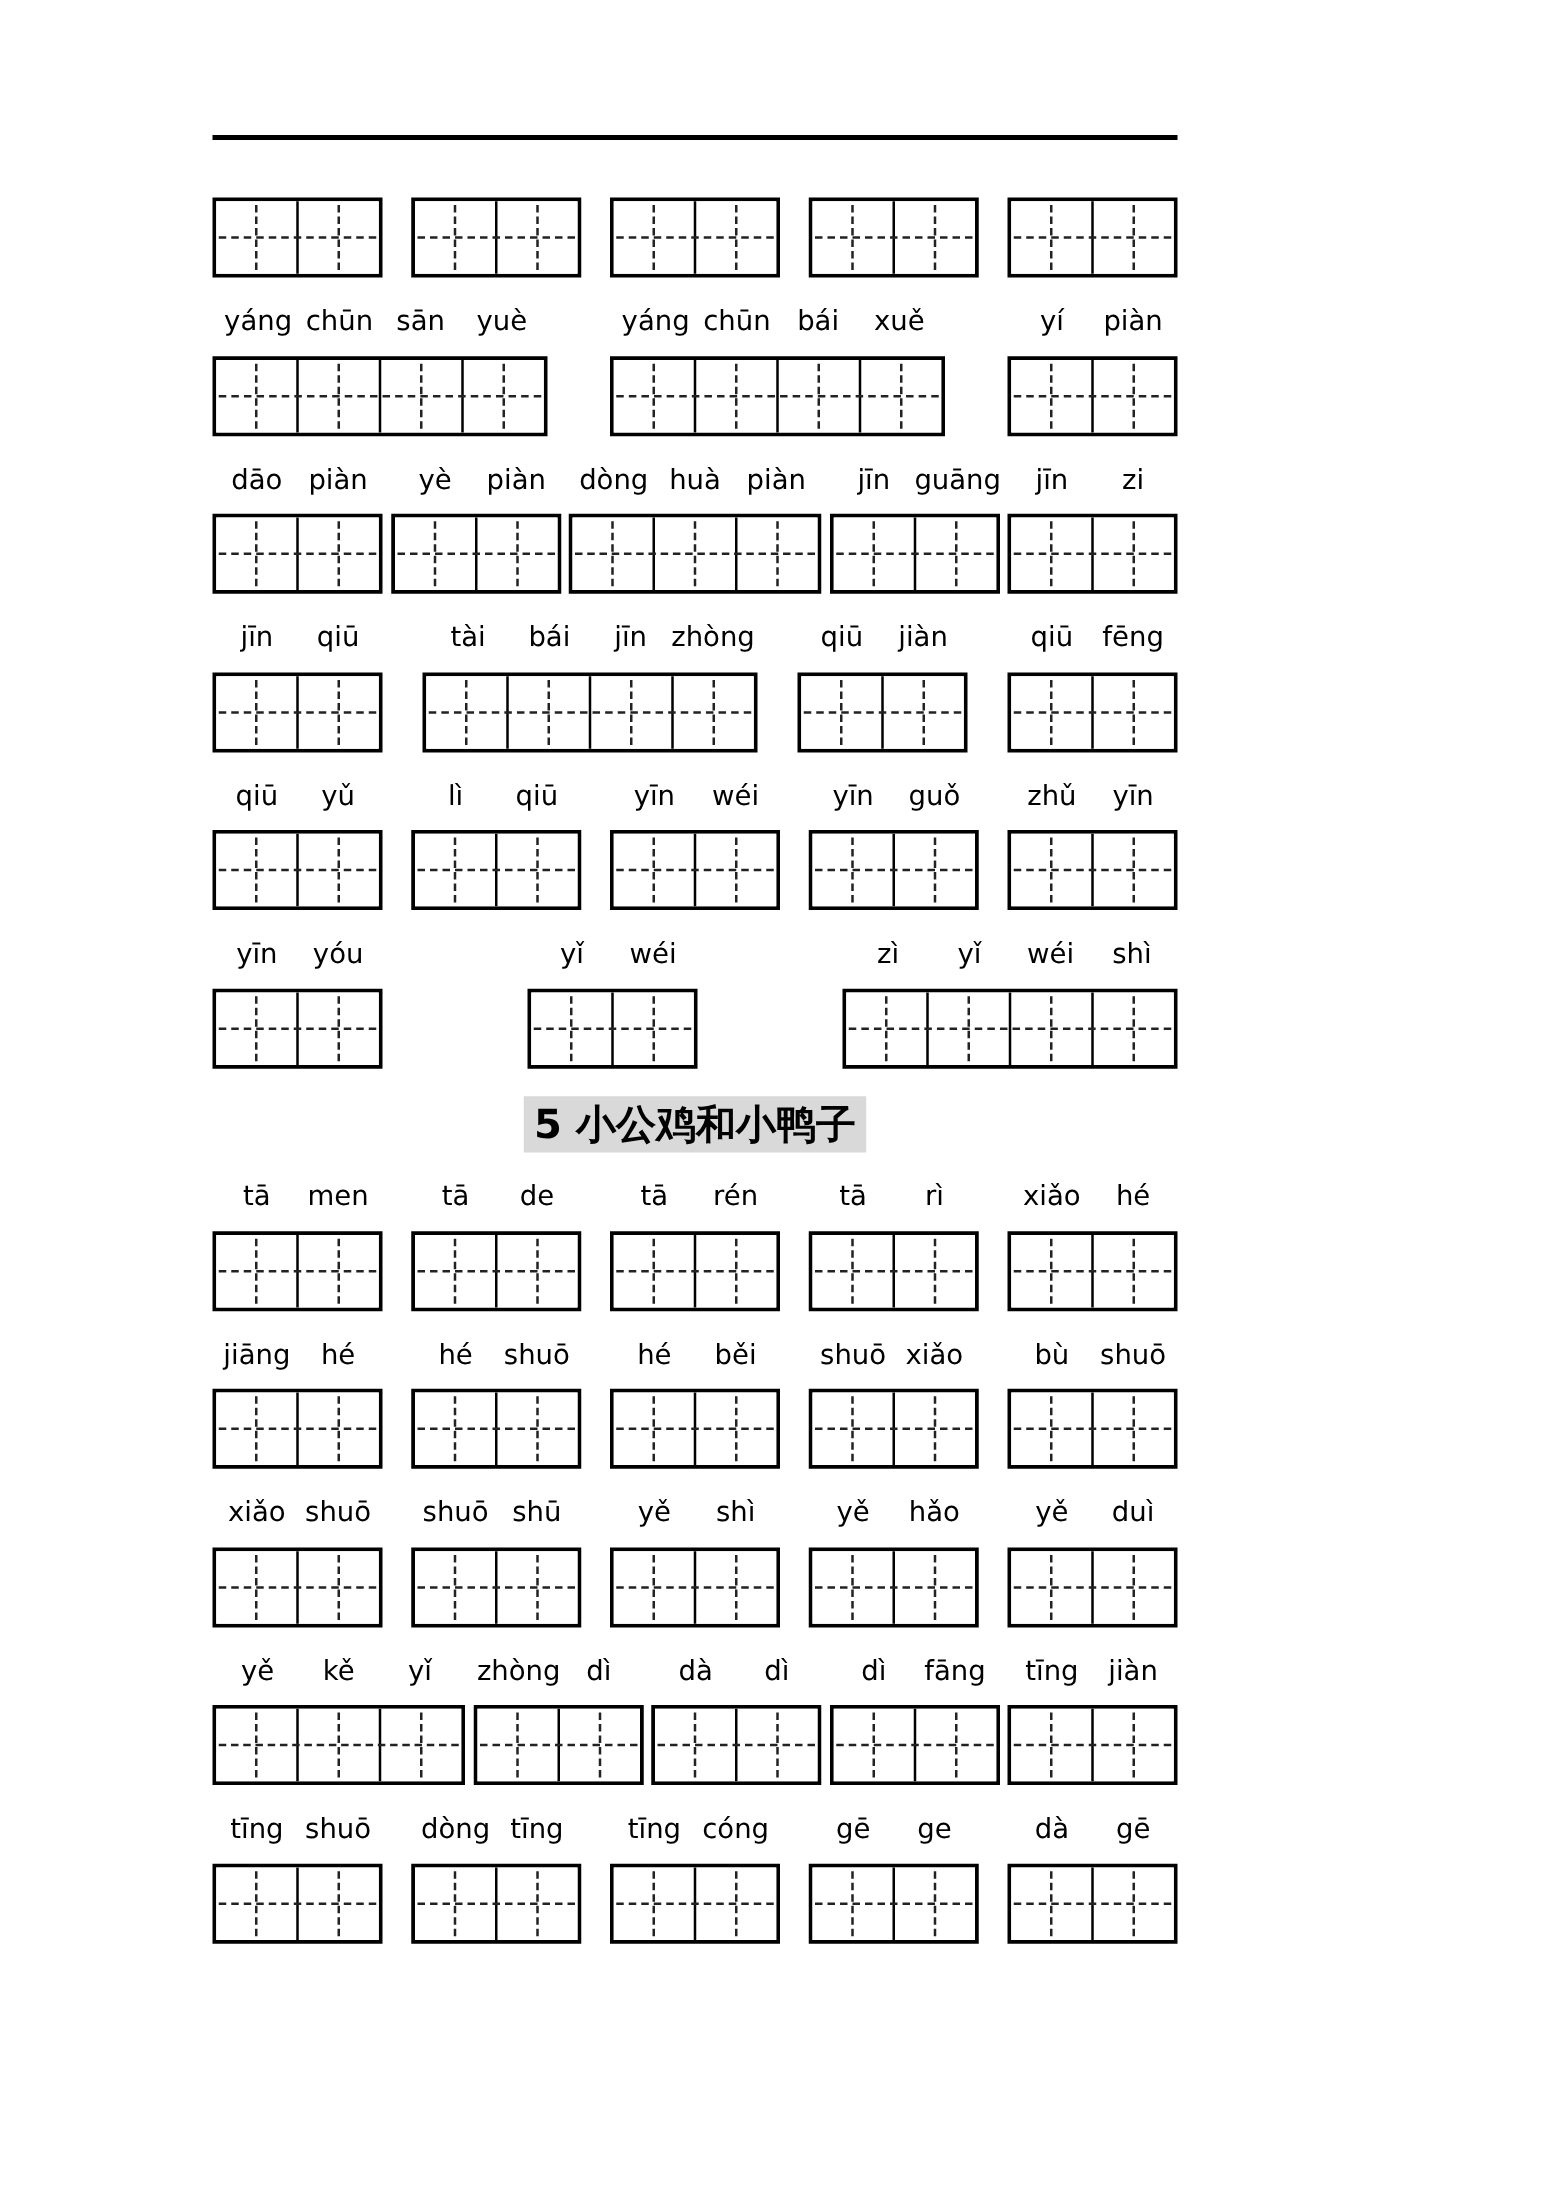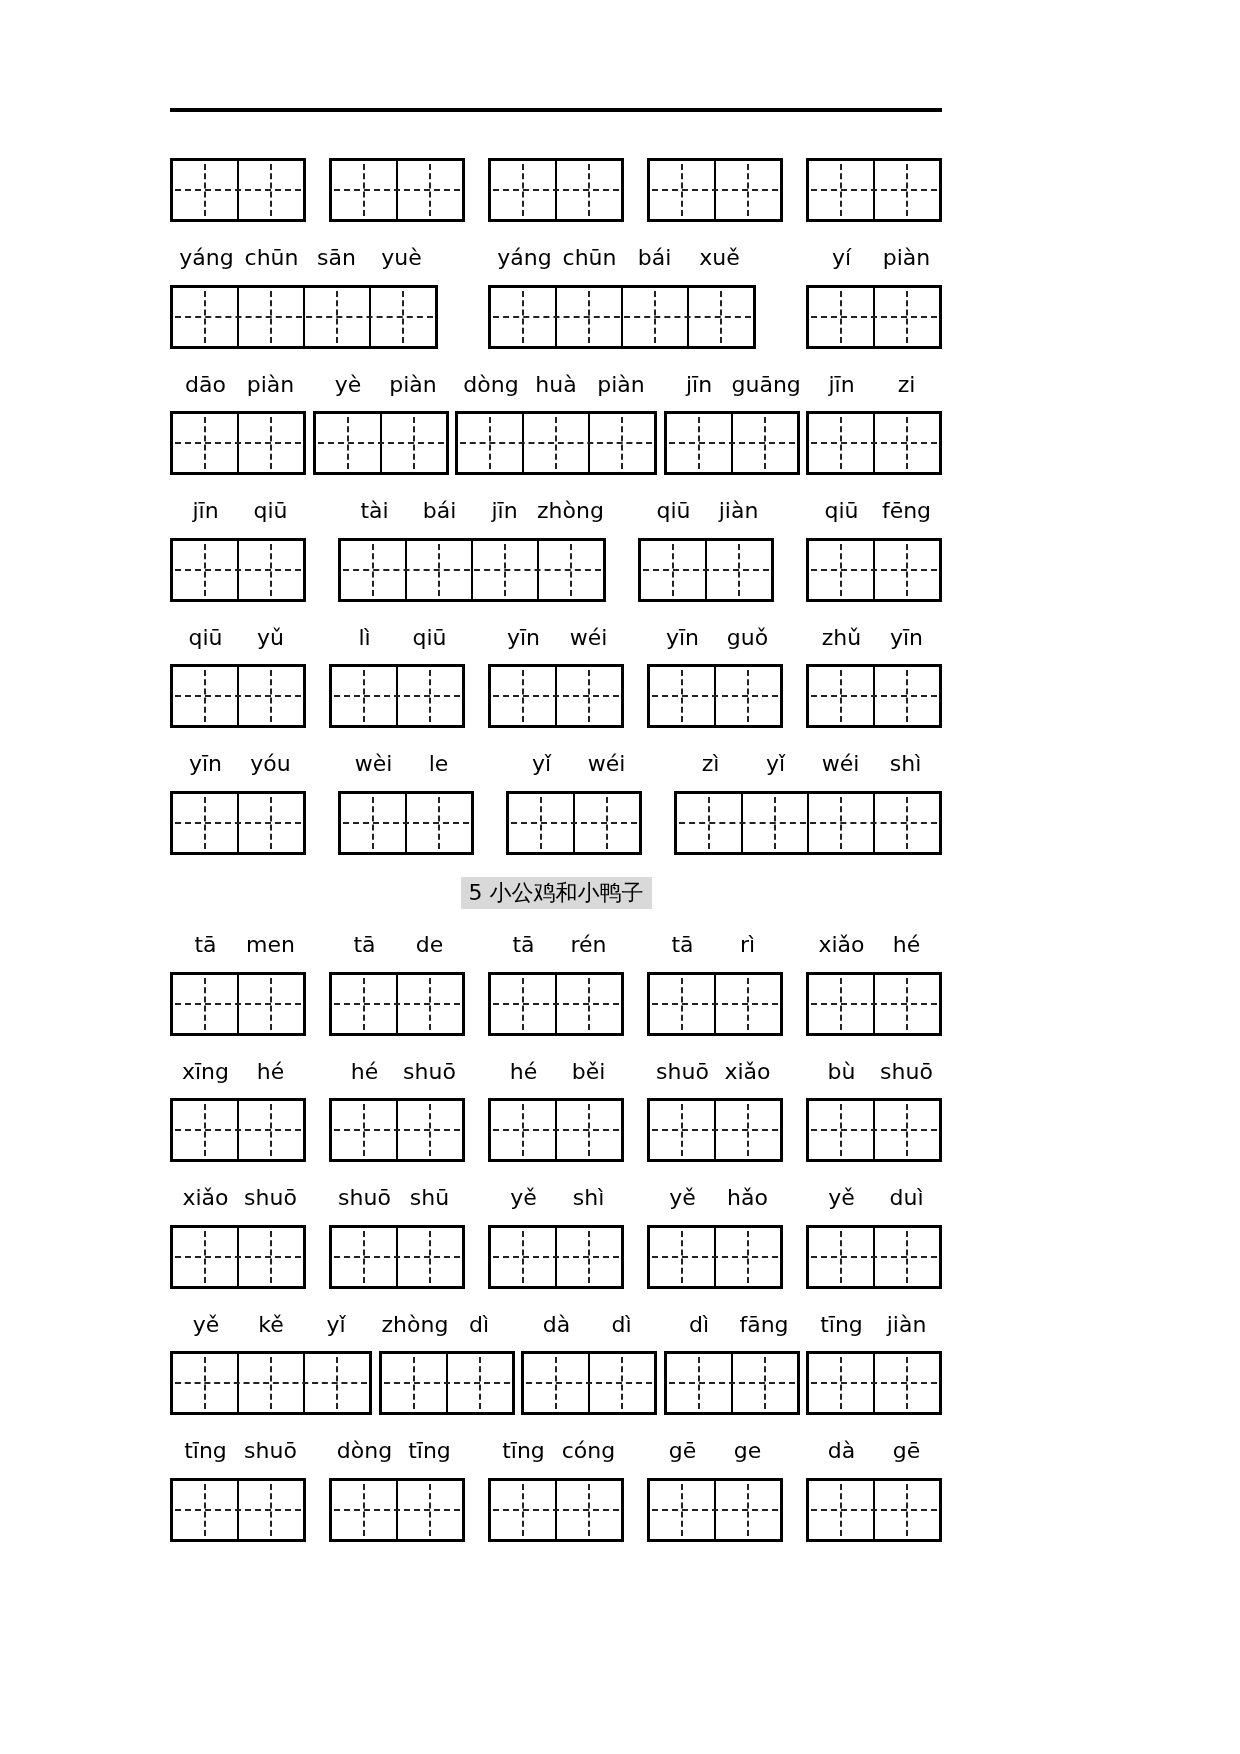--- a/index.html
+++ b/index.html
@@ -16,21 +16,21 @@
   .grid-group{display:flex;border:3px solid #000;position:relative;background:#fff;}
   .grid-cell{width:64px;height:58px;position:relative;background:#fff;}
   .grid-cell + .grid-cell{border-left:2px solid #000;}
   
   .grid-cell::before{content:'';position:absolute;left:50%;top:3px;bottom:3px;
        border-left:2px dashed #222;transform:translateX(-1px);}
   
   .grid-group::after{content:'';position:absolute;left:2px;right:2px;top:50%;margin-top:-1px;
        border-top:2px dashed #222;}
   .title-row{text-align:center;margin:22px 0 12px;}
-  .title-text{display:inline-block;font-size:22px;line-height:1.3;padding:2px 8px;font-weight:400;
+  .title-text{display:inline-block;font-size:32px;line-height:1.3;padding:2px 8px;font-weight:700;
        font-family:"DejaVu Sans","Liberation Sans",sans-serif;}
 </style>
 </head>
 <body>
 
 <div class="page">
   <div class="content">
     <div class="top-rule"></div>
     <div class="grid-line" id="orphan-row">
         <div class="grid-group">
@@ -253,30 +253,20 @@
               <span class="syl">yīn</span>
               <span class="syl">yóu</span>
             </div>
             <div class="grid-group">
               <div class="grid-cell"></div>
               <div class="grid-cell"></div>
             </div>
           </div>
           <div class="unit">
             <div class="pinyin-group">
-              <span class="syl">wèi</span>
-              <span class="syl">le</span>
-            </div>
-            <div class="grid-group">
-              <div class="grid-cell"></div>
-              <div class="grid-cell"></div>
-            </div>
-          </div>
-          <div class="unit">
-            <div class="pinyin-group">
               <span class="syl">yǐ</span>
               <span class="syl">wéi</span>
             </div>
             <div class="grid-group">
               <div class="grid-cell"></div>
               <div class="grid-cell"></div>
             </div>
           </div>
           <div class="unit">
             <div class="pinyin-group">
@@ -346,21 +336,21 @@
             </div>
             <div class="grid-group">
               <div class="grid-cell"></div>
               <div class="grid-cell"></div>
             </div>
           </div>
         </div>
         <div class="section-row">
           <div class="unit">
             <div class="pinyin-group">
-              <span class="syl">xīng</span>
+              <span class="syl">jiāng</span>
               <span class="syl">hé</span>
             </div>
             <div class="grid-group">
               <div class="grid-cell"></div>
               <div class="grid-cell"></div>
             </div>
           </div>
           <div class="unit">
             <div class="pinyin-group">
               <span class="syl">hé</span>

